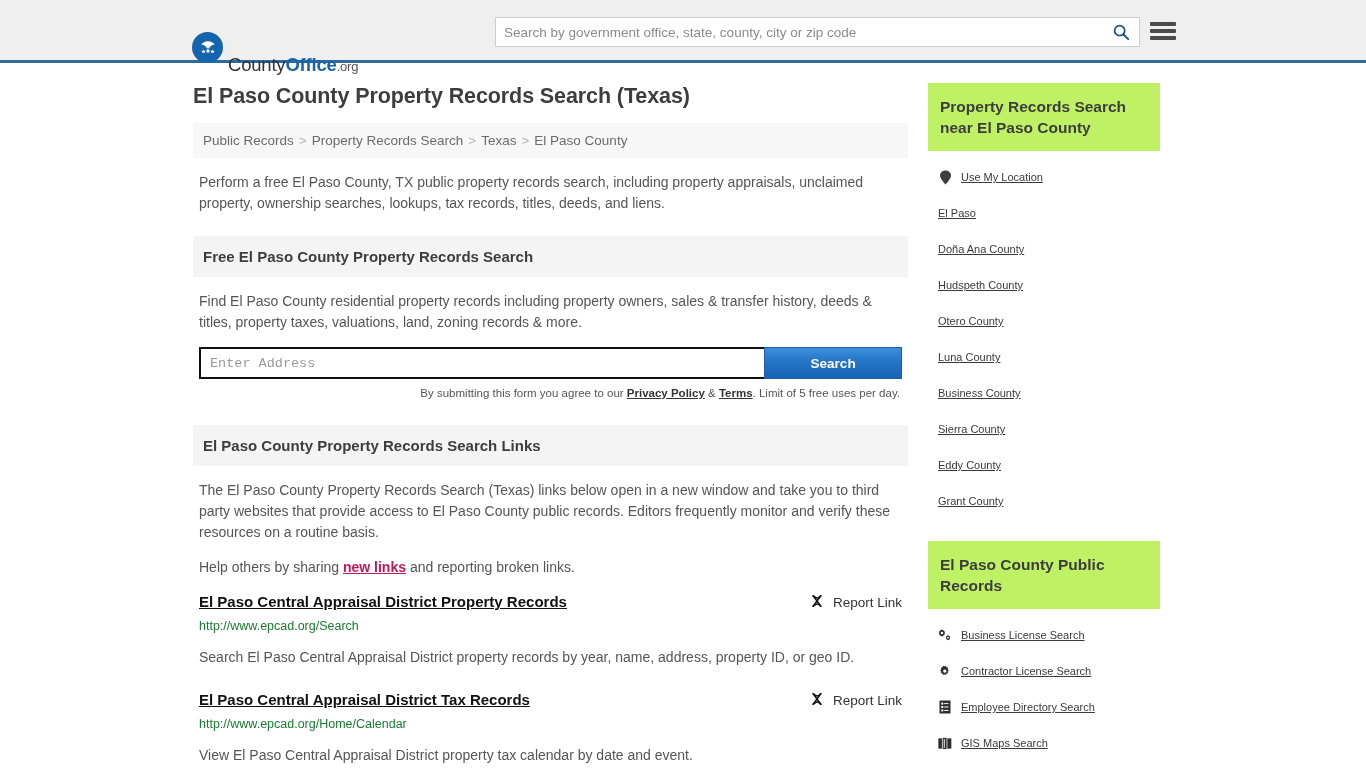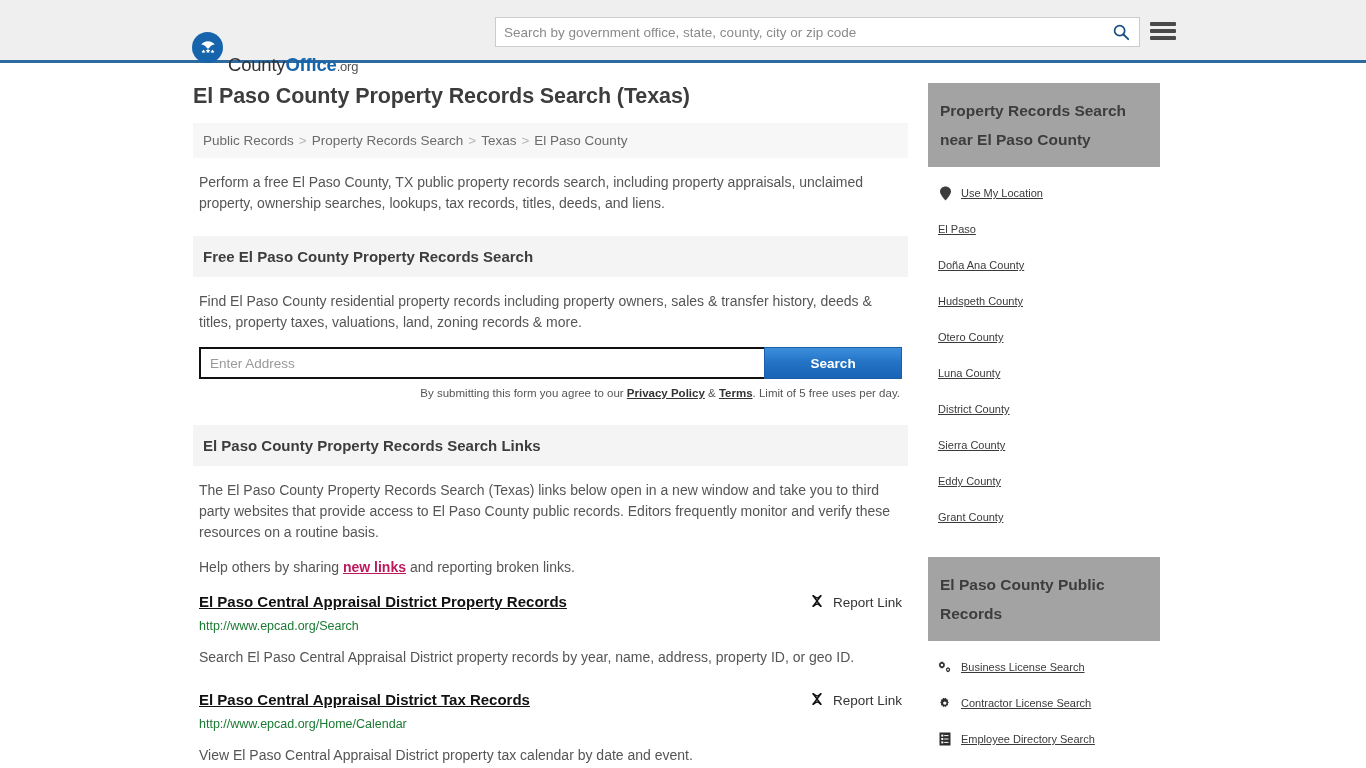--- a/index.html
+++ b/index.html
@@ -173,21 +173,21 @@
   }
   .addr-input {
     width: 575px;
     height: 32px;
     border: 2px solid #111111;
     border-right: 0;
     padding: 0 9px;
     font-size: 13.5px;
     color: #333;
     outline: none;
-    font-family: Liberation Sans, sans-serif;
+    font-family: Liberation Mono, monospace;
     background: #fff;
   }
   .addr-input::placeholder { color: #999; opacity: 1; }
   .addr-submit {
     width: 140px;
     height: 32px;
     border: 1px solid #1a5fa8;
     background: linear-gradient(to bottom, #3d8fdd 0%, #2272c4 50%, #1a63b5 100%);
     color: #ffffff;
     font-size: 13.5px;
@@ -240,26 +240,26 @@
   }
   .result-desc {
     font-size: 14px;
     color: #555;
     line-height: 25px;
     margin-top: 10px;
   }
 
   
   .side-head {
-    background: #a3a3a3;
+    background: #bef264;
     padding: 13px 12px;
     font-size: 15.5px;
     font-weight: 700;
     color: #3d3d3d;
-    line-height: 29px;
+    line-height: 21px;
   }
   .side-list { padding: 8px 0 0 10px; }
   .side-item {
     display: flex;
     align-items: center;
     gap: 9px;
     padding: 9px 0;
     font-size: 11px;
     color: #444;
     line-height: 18px;
@@ -405,21 +405,21 @@
         <div class="side-item">
           <span class="lbl">Hudspeth County</span>
         </div>
         <div class="side-item">
           <span class="lbl">Otero County</span>
         </div>
         <div class="side-item">
           <span class="lbl">Luna County</span>
         </div>
         <div class="side-item">
-          <span class="lbl">District County</span>
+          <span class="lbl">Business County</span>
         </div>
         <div class="side-item">
           <span class="lbl">Sierra County</span>
         </div>
         <div class="side-item">
           <span class="lbl">Eddy County</span>
         </div>
         <div class="side-item">
           <span class="lbl">Grant County</span>
         </div>

